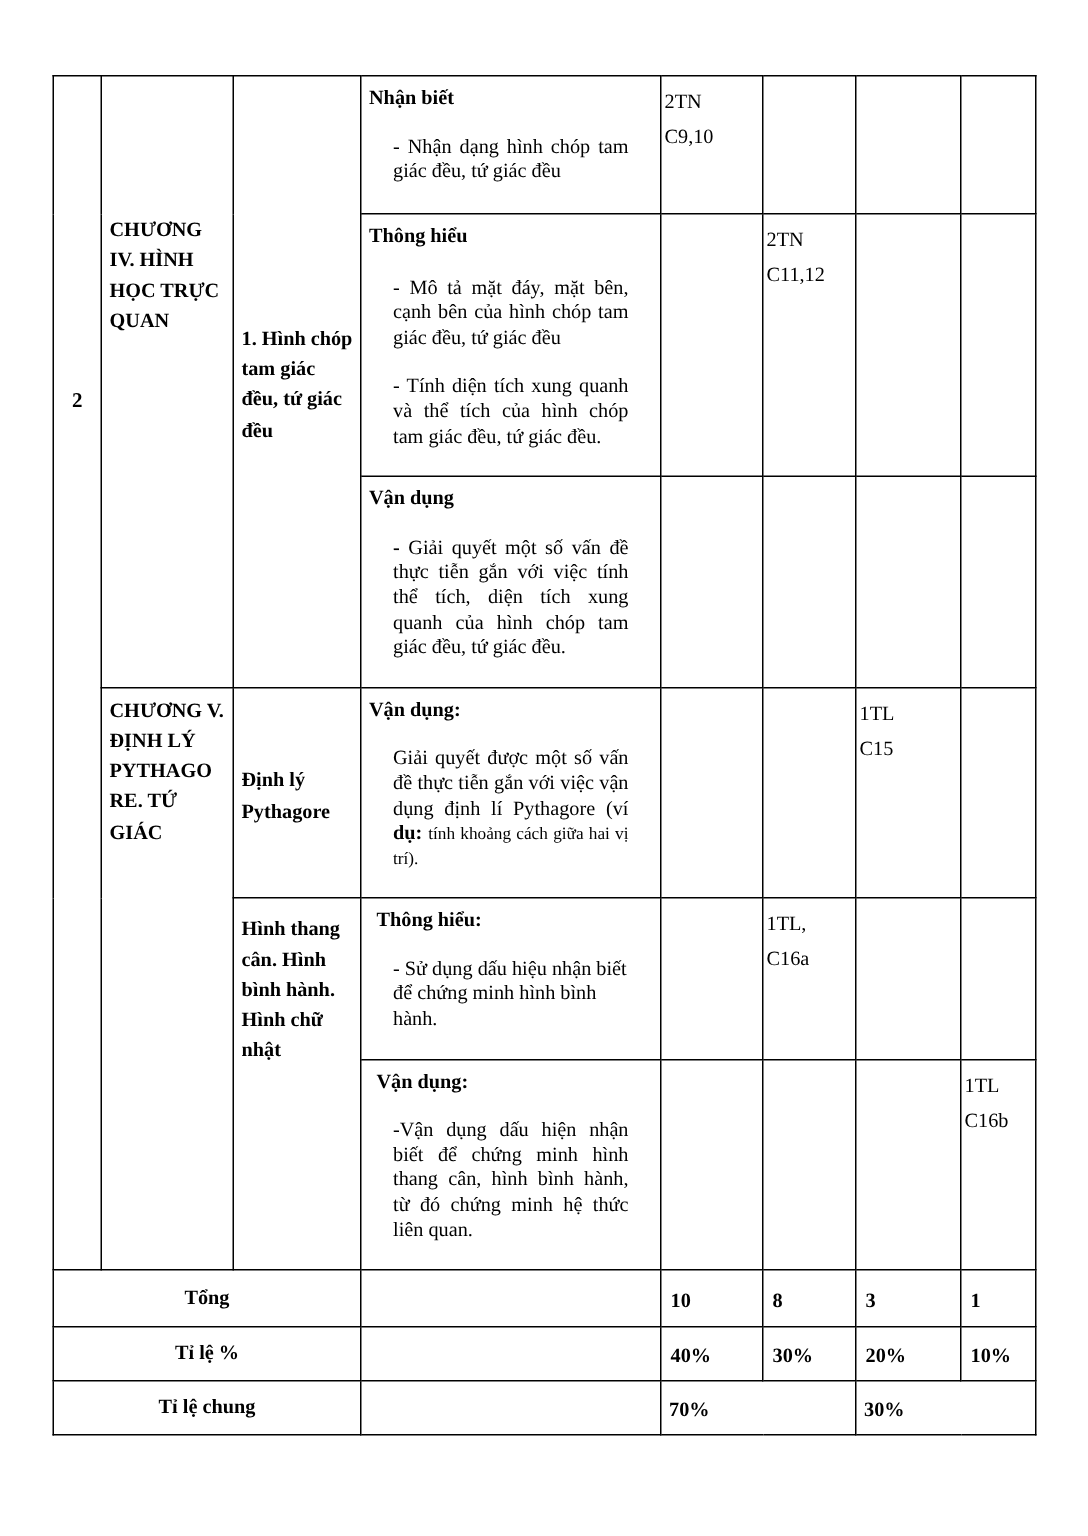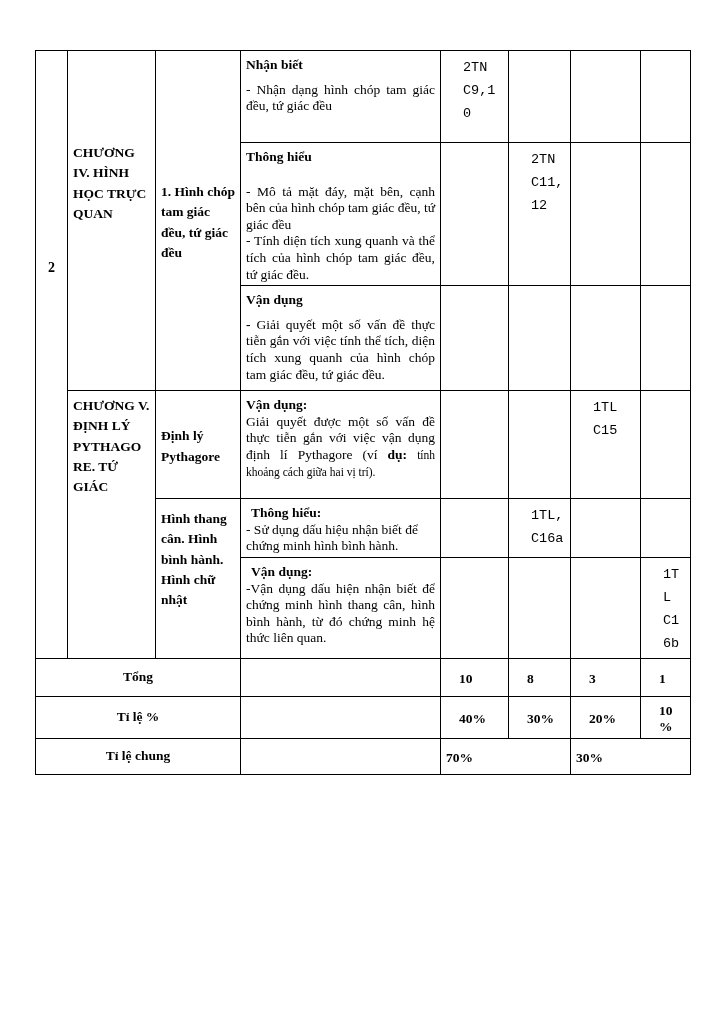--- a/index.html
+++ b/index.html
@@ -49,50 +49,49 @@
   }
   td.chap, td.topic {
     font-weight: bold;
     line-height: 1.5;
   }
   td.chap4 { padding-top: 92px; }
   td.chap5 { padding-top: 5px; }
   td.topic-mid { vertical-align: middle; }
   td.topic-top { padding-top: 10px; }
 
-  td.content p { margin: 0; }
+  td.content p { margin: 16px; }
   .lh-wide { line-height: 1.5; }
   .head { font-weight: bold; }
   .mb8  { margin-bottom: 8px; }
   .mb18 { margin-bottom: 18px; }
   .mb9  { margin-bottom: 8px; }
   .mb3  { margin-bottom: 3px; }
   .just { text-align: justify; }
   .indent { padding-left: 9px; }
   .head-indent { padding-left: 5px; }
   .bold { font-weight: bold; }
   .note { font-size: 11.5px; }
 
   td.qcell {
     line-height: 1.7;
     padding-top: 6px;
-    padding-left: 22px;
-    font-family: Liberation Mono, monospace;
+    padding-left: 2px;
   }
 
   td.sum-label {
     font-weight: bold;
     text-align: center;
     vertical-align: middle;
     padding: 2px;
   }
   td.sum-val {
     font-weight: bold;
     vertical-align: middle;
-    padding-left: 18px;
+    padding-left: 6px;
   }
   td.sum-center {
     font-weight: bold;
     text-align: left;
     vertical-align: middle;
   }
 </style>
 </head>
 <body>
 

